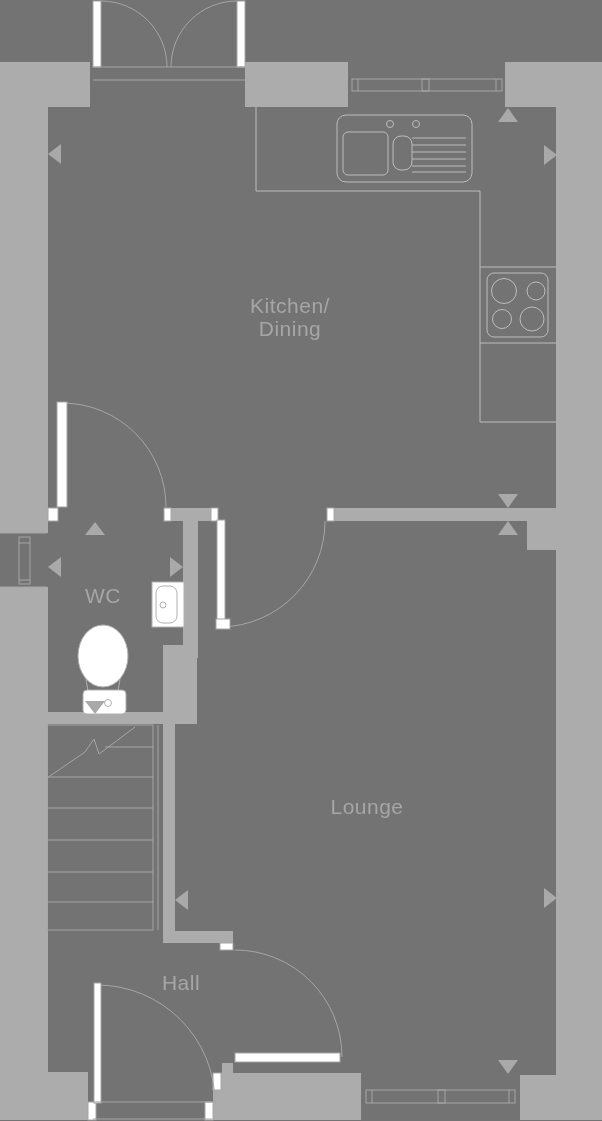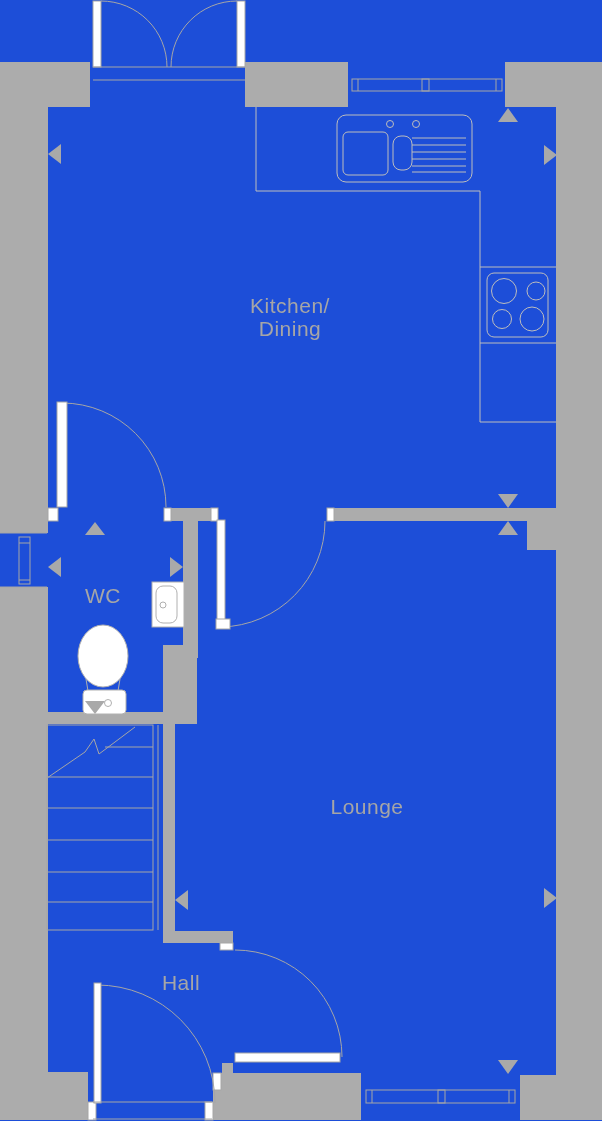--- a/index.html
+++ b/index.html
@@ -1,16 +1,16 @@
 <!DOCTYPE html>
 <html><head>
 <meta charset="utf-8">
 <style>
   html,body{margin:0;padding:0;background:#ffffff;}
-  .page{width:602px;height:1121px;position:relative;background:#1d4ed8;overflow:hidden;}
+  .page{width:602px;height:1121px;position:relative;background:#737373;overflow:hidden;}
   svg{display:block;}
   .wall{fill:#acacac;stroke:none;}
   .frame{fill:#ffffff;stroke:#a6a6a6;stroke-width:1;}
   .ln{stroke:#a6a6a6;stroke-width:1;fill:none;}
   .leaf{fill:#ffffff;stroke:#a6a6a6;stroke-width:1;}
   .fix{stroke:#bdbdbd;stroke-width:1;fill:none;}
   .san{stroke:#b0b0b0;stroke-width:1;fill:#ffffff;}
   .tri{fill:#a9a9a9;stroke:none;}
   .room-label{font-family:"Liberation Sans",sans-serif;fill:#a6a6a6;text-anchor:middle;}
   .sz21{font-size:21px;letter-spacing:0.5px;}

